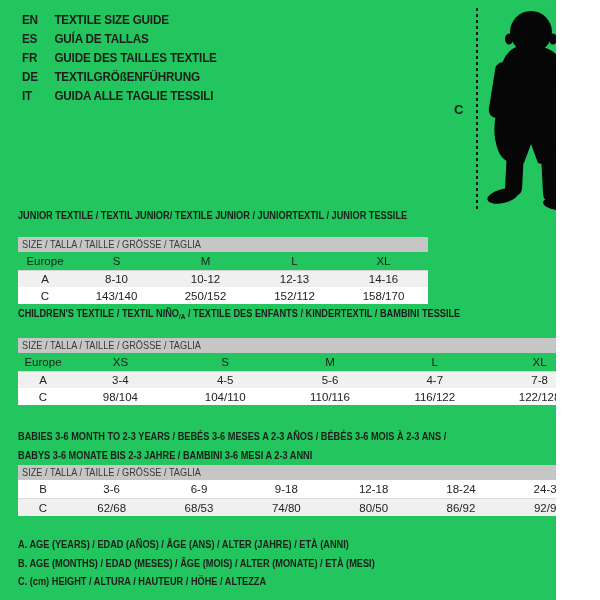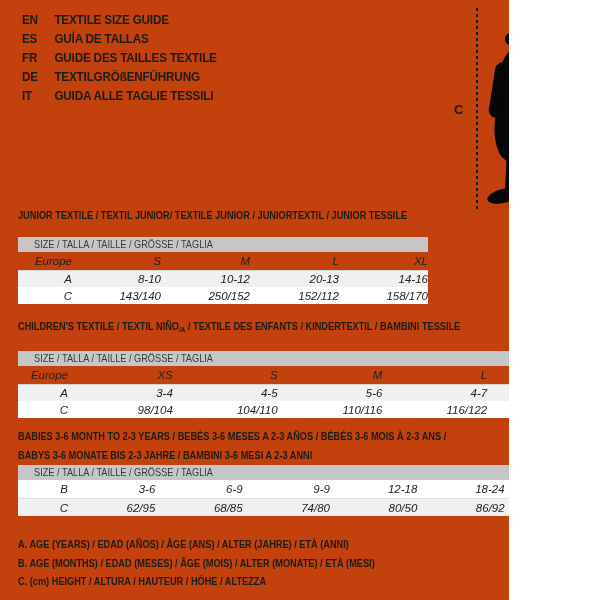--- a/index.html
+++ b/index.html
@@ -1,57 +1,57 @@
 <!DOCTYPE html>
 <html style="--header-bar: #c6c6c6; --row-stripe: #f0f0f0; --text: #1d1d1b; --silhouette: #060606;"><head>
 <meta charset="utf-8">
 <style>
   html,body { margin:0; padding:0; background:#fff; }
   .page {
-    position:relative; width:509px; height:600px; background:#c2410c;
+    position:relative; width:556px; height:600px; background:#22c55e;
     font-family:"Liberation Sans", sans-serif; color:var(--text,#1d1d1b);
     overflow:hidden;
   }
 
   
   .lang-list { position:absolute; left:22px; top:10px; transform:scaleX(0.9); transform-origin:0 0; }
   .lang-row  { display:flex; height:19px; line-height:19px; font-weight:bold; font-size:13px; letter-spacing:-0.2px; white-space:nowrap; }
   .lang-code { width:36px; flex:0 0 36px; }
 
   
   .height-line {
     position:absolute; left:476px; top:8px; width:2px; height:202px;
     background-image:repeating-linear-gradient(to bottom, #1a1a1a 0 3px, transparent 3px 6px);
   }
   .height-label { position:absolute; left:454px; top:102px; font-weight:bold; font-size:13px; }
   .toddler { position:absolute; left:484px; top:6px; }
 
   
   .section { position:absolute; left:18px; }
   .section-junior   { top:208px; width:410px; }
-  .section-children { top:319px; width:574px; }
+  .section-children { top:306px; width:574px; }
   .section-babies   { top:427px; width:574px; }
 
   .section-title {
     font-weight:bold; font-size:11.5px; line-height:14px; white-space:nowrap;
     transform:scaleX(0.8); transform-origin:0 50%;
   }
   .section-babies .section-title { line-height:19px; transform-origin:0 0; }
 
   .size-bar {
     height:15px; line-height:15px; background:var(--header-bar,#c6c6c6);
-    padding-left:16px; box-sizing:border-box; font-size:11.5px; color:#3a3a3a; overflow:hidden;
+    padding-left:4px; box-sizing:border-box; font-size:11.5px; color:#3a3a3a; overflow:hidden;
   }
   .section-junior .size-bar   { margin-top:15px; }
   .section-children .size-bar { margin-top:14px; }
   .section-babies .size-bar   { margin-top:0; }
   .bar-text { display:inline-block; transform:scaleX(0.8); transform-origin:0 50%; white-space:nowrap; }
 
   table.size-table { width:100%; border-collapse:collapse; table-layout:fixed; font-size:11.5px; }
-  table.size-table td { padding:0; height:16px; text-align:right; color:#222;font-style:italic; }
+  table.size-table td { padding:0; height:16px; text-align:center; color:#222; }
   td.region-cell, td.row-label { text-align:left; }
   tr.cols-row td { height:18px; border-bottom:1px solid #d4d4d4; }
   tr.b-row td { height:18px; border-bottom:1px solid #dedede; }
   tr.stripe td { background:var(--row-stripe,#f0f0f0); }
   tr.plain td { background:#fff; }
   tr.last td { height:17px; }
 
   
   .footnotes { position:absolute; left:18px; top:535px; transform:scaleX(0.8); transform-origin:0 0; }
   .footnote  { font-weight:bold; font-size:11.5px; line-height:18.5px; white-space:nowrap; }
@@ -123,21 +123,21 @@
           <td class="region-cell">Europe</td>
           <td>S</td>
           <td>M</td>
           <td>L</td>
           <td>XL</td>
         </tr>
         <tr class="stripe">
           <td class="row-label">A</td>
           <td>8-10</td>
           <td>10-12</td>
-          <td>20-13</td>
+          <td>12-13</td>
           <td>14-16</td>
         </tr>
         <tr class="plain last">
           <td class="row-label">C</td>
           <td>143/140</td>
           <td>250/152</td>
           <td>152/112</td>
           <td>158/170</td>
         </tr>
       </tbody>
@@ -205,29 +205,29 @@
           <col>
           <col>
           <col>
           <col>
         </colgroup>
       <tbody>
         <tr class="plain b-row">
           <td class="row-label">B</td>
           <td>3-6</td>
           <td>6-9</td>
-          <td>9-9</td>
+          <td>9-18</td>
           <td>12-18</td>
           <td>18-24</td>
           <td>24-36</td>
         </tr>
         <tr class="stripe last">
           <td class="row-label">C</td>
-          <td>62/95</td>
-          <td>68/85</td>
+          <td>62/68</td>
+          <td>68/53</td>
           <td>74/80</td>
           <td>80/50</td>
           <td>86/92</td>
           <td>92/98</td>
         </tr>
       </tbody>
     </table>
   </div>
 
   <div class="footnotes">

